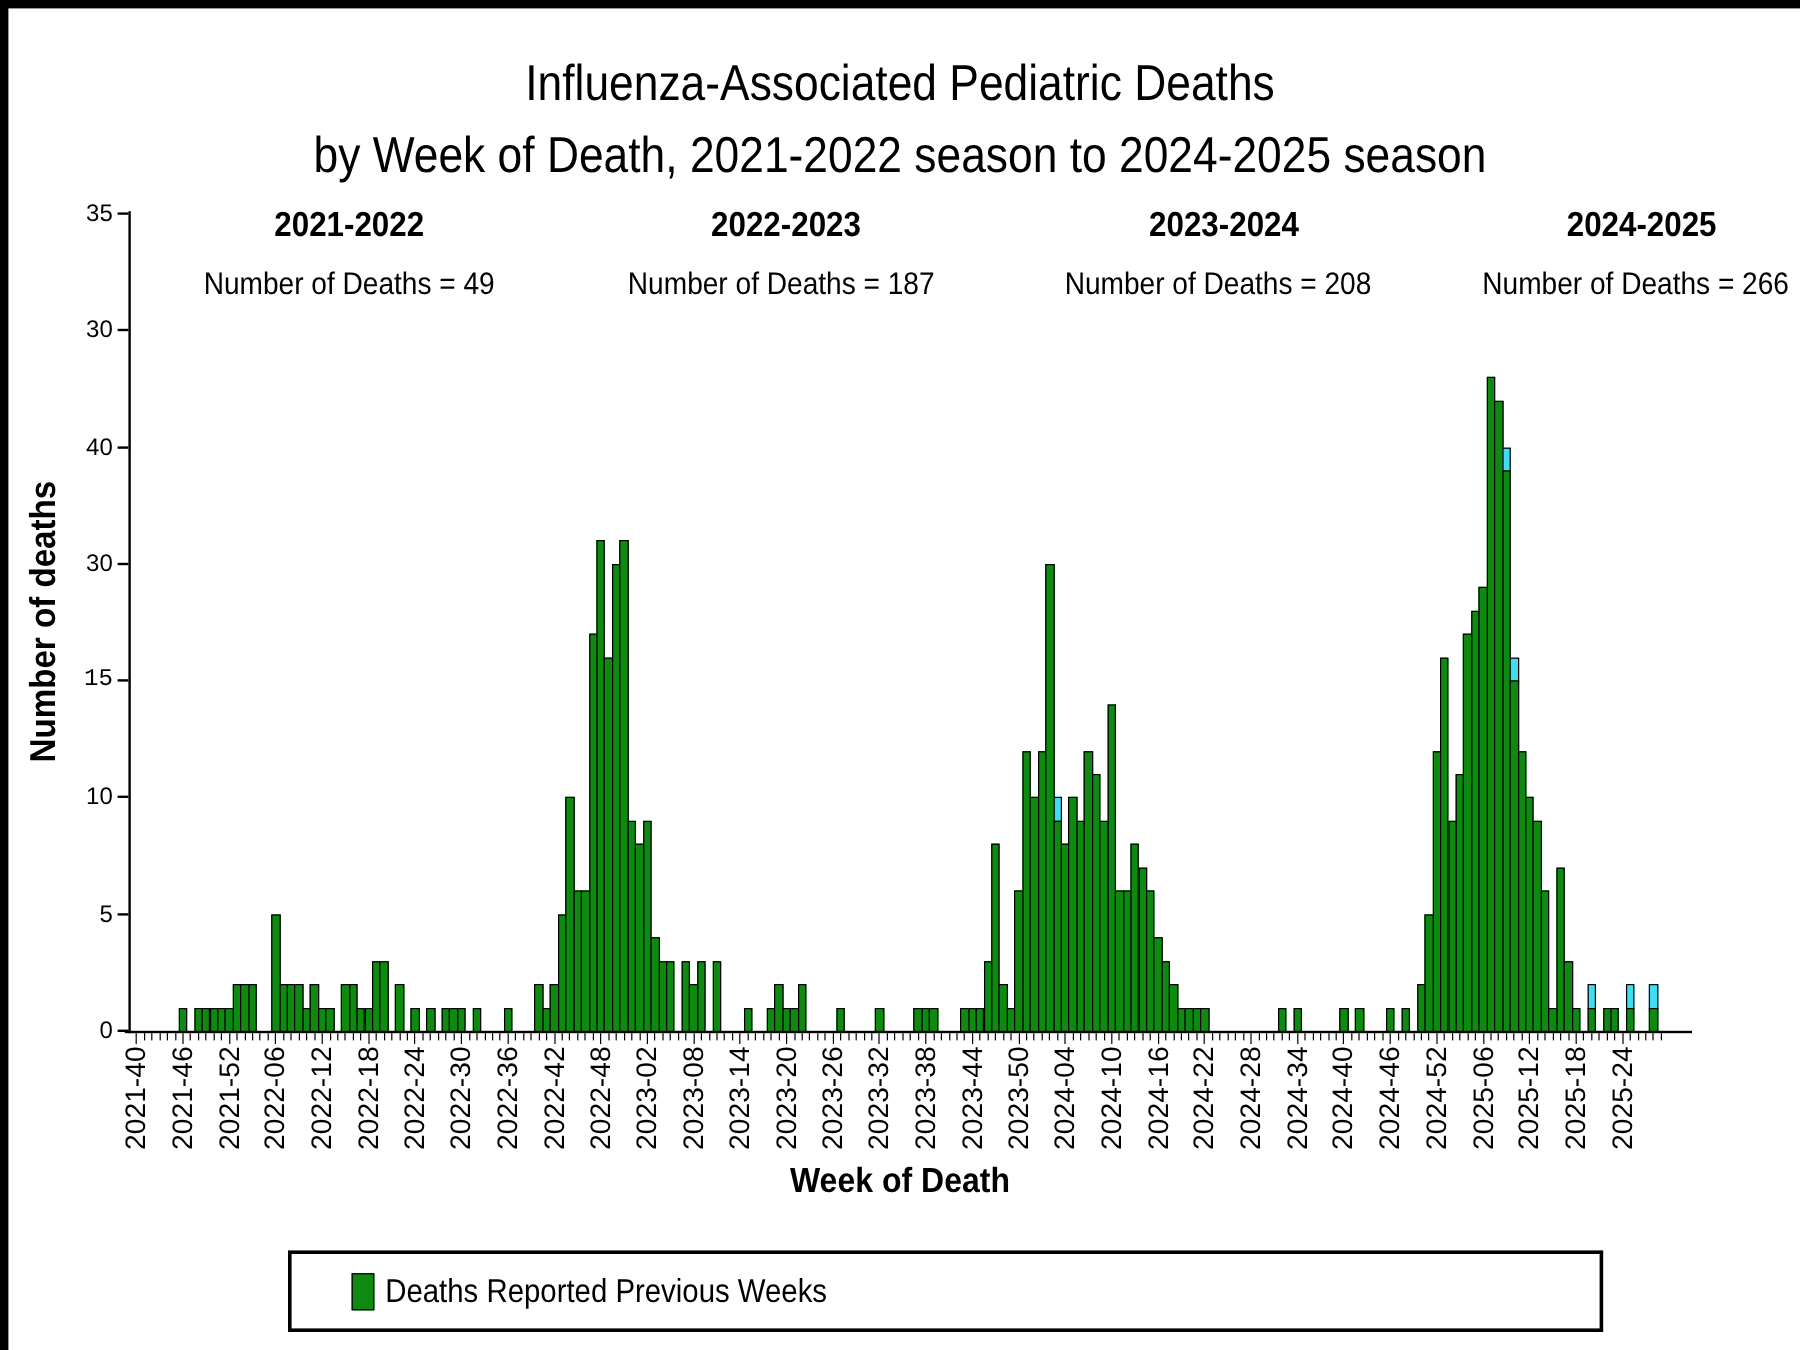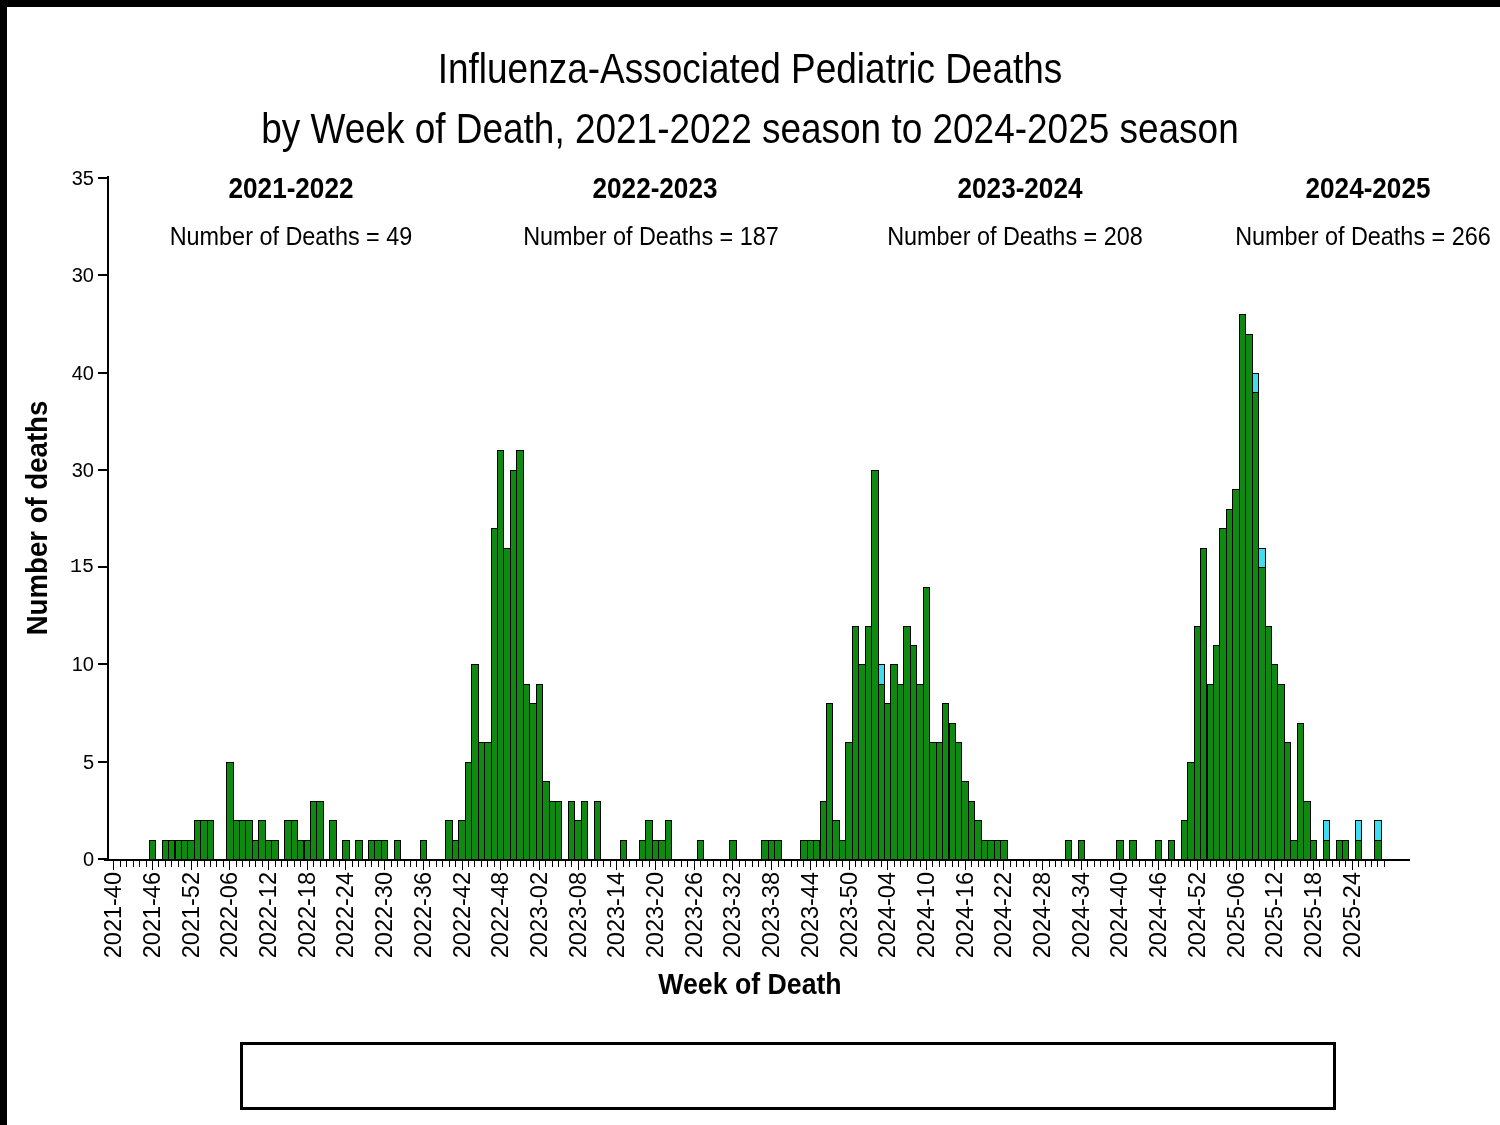--- a/index.html
+++ b/index.html
@@ -771,14 +771,18 @@
         <div class="seg seg-cur" style="height: 20.5px; background: rgb(63, 220, 242);"></div>
         <div class="seg seg-prev" style="height: 20.5px; background: rgb(14, 138, 16);"></div>
       </div>
       <div class="bar" style="left: 1374.2px; width: 7.45px;">
         <div class="seg seg-cur" style="height: 20.5px; background: rgb(63, 220, 242);"></div>
         <div class="seg seg-prev" style="height: 20.5px; background: rgb(14, 138, 16);"></div>
       </div>
     </div>
 
   <div class="legend-box">
+    <div class="legend-item" style="left:50px">
+      <span class="legend-swatch" id="swatch-prev" style="background: rgb(14, 138, 16);"></span>
+      <span class="legend-label">Deaths Reported Previous Weeks</span>
+    </div>
   </div>
 </div>
 
 </body></html>

